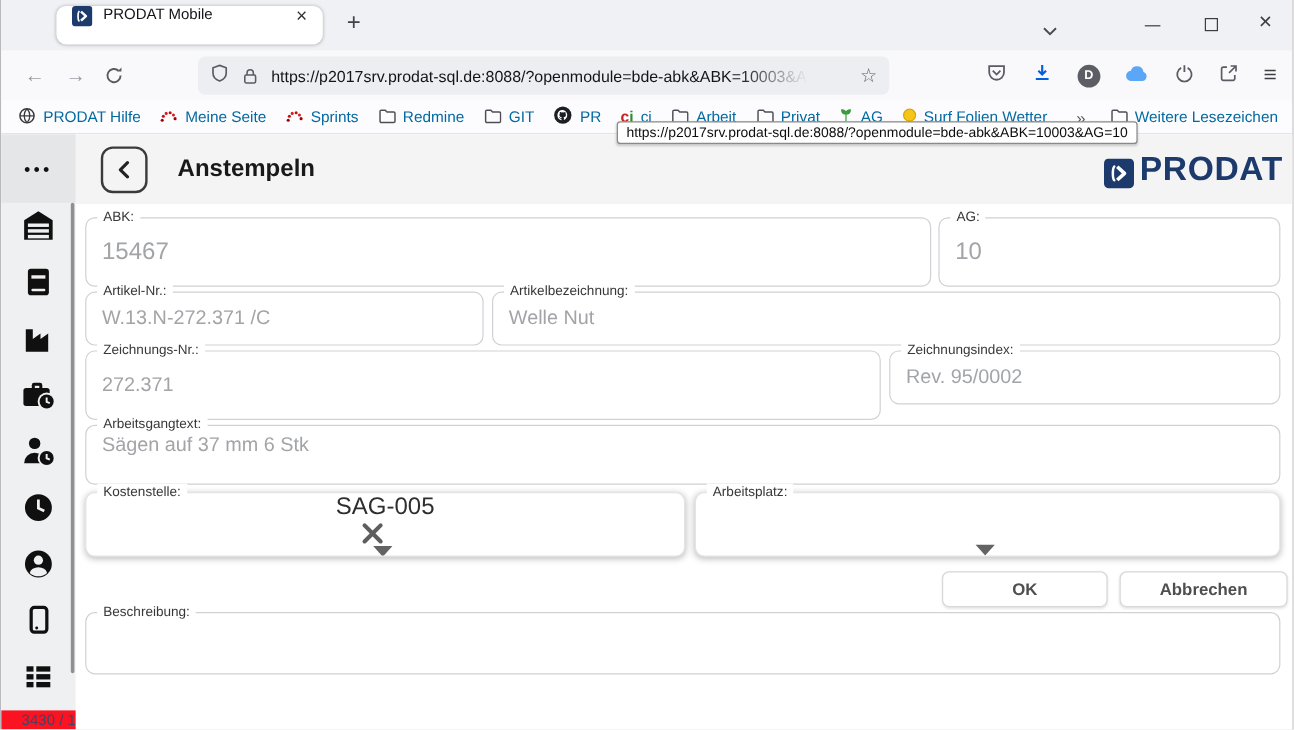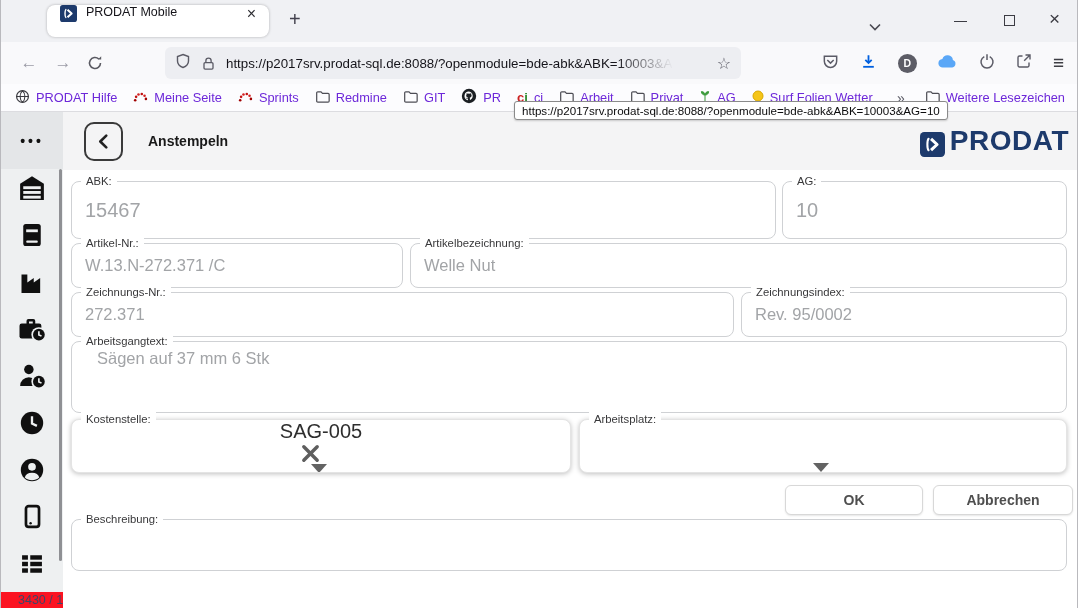--- a/index.html
+++ b/index.html
@@ -31,21 +31,21 @@
   .url-star{margin-left:auto;font-size:16px;color:#5b5b66;}
   .nav-icons{margin-left:auto;display:flex;align-items:center;gap:21px;padding-right:13px;}
   .avatar-d{width:19px;height:19px;border-radius:50%;background:#5d5d66;color:#fff;font-size:10.5px;
     font-weight:bold;display:flex;align-items:center;justify-content:center;}
   .menu-glyph{font-size:19px;color:#3e3e44;}
   
   .bookbar{height:28px;background:#fcfcfe;display:flex;align-items:center;font-size:12.8px;color:#15141a;
     border-bottom:1px solid #dcdce0;position:relative;white-space:nowrap;}
   .bm{display:flex;align-items:center;gap:6px;padding:0 8px;}
   .bm:first-child{margin-left:6px;}
-  .bm-label{color:#6d28d9;}
+  .bm-label{color:#0369a1;}
   .ci-c{color:#cc2222;font-weight:bold;font-size:13px;}
   .ci-i{color:#2e8b2e;font-weight:bold;font-size:13px;}
   .bb-spacer{flex:1;}
   .overflow-chevron{color:#5b5b66;font-size:14px;margin-right:12px;}
   .tooltip{position:absolute;left:513px;top:101px;height:19px;background:#fff;border:1px solid #8a8a8a;
     border-radius:3px;font-size:11.6px;color:#0c0c0d;display:flex;align-items:center;padding:0 7px;
     z-index:50;box-shadow:0 1px 2px rgba(0,0,0,.18);white-space:nowrap;}
   
   .appbody{position:relative;height:496px;display:flex;background:#fff;}
   .sidebar{width:62px;background:#eef0f1;position:relative;flex-shrink:0;}
@@ -53,40 +53,40 @@
   .dots{font-size:14px;letter-spacing:3px;color:#111;font-weight:bold;}
   .side-icons{display:flex;flex-direction:column;transform:translateY(-5px);}
   .side-item{height:47px;display:flex;align-items:center;justify-content:center;}
   .side-scroll{position:absolute;top:57px;right:1px;width:3px;height:392px;background:#8f9094;border-radius:2px;}
   .side-badge{position:absolute;bottom:0;left:0;width:62px;height:16px;background:#fb1321;color:#3f4566;
     font-size:12.5px;display:flex;align-items:center;padding-left:17px;white-space:nowrap;overflow:hidden;}
   .main{flex:1;display:flex;flex-direction:column;background:#fff;min-width:0;}
   .app-header{height:58px;background:#f4f4f5;display:flex;align-items:center;flex-shrink:0;}
   .back-btn{width:39px;height:39px;border:2px solid #3a3a3a;border-radius:10px;margin-left:21px;
     display:flex;align-items:center;justify-content:center;background:transparent;}
-  .app-title{margin-left:25px;font-weight:bold;font-size:14px;color:#191919;}
+  .app-title{margin-left:25px;font-weight:bold;font-size:20px;color:#191919;}
   .logo{margin-left:auto;margin-right:8px;display:flex;align-items:flex-end;gap:5px;}
   .logo-text{font-weight:bold;font-size:28px;color:#1d3a6c;letter-spacing:.5px;}
   
   .form{padding:11px 10px 0 8px;flex:1;}
   .row{display:flex;margin-bottom:4px;}
   .field{position:relative;border:1px solid #cfd1d4;border-radius:8px;background:#fff;}
   .flabel{position:absolute;top:-8px;left:9px;background:#fff;padding:0 5px;font-size:11.3px;color:#38383a;line-height:15px;}
   .fvalue{height:100%;display:flex;align-items:center;padding:0 13px;font-size:16.5px;color:#a2a4a7;overflow:hidden;}
   .fvalue.big{font-size:20px;}
   .fvalue.top{align-items:flex-start;padding-top:7px;}
   .field.elevated{border-color:#e4e4e4;box-shadow:0 1px 5px rgba(0,0,0,.25);}
   .fvalue.dark{color:#2e2e2e;font-size:20px;flex-direction:column;}
   .f-abk{width:705px;height:58px;margin-right:6px;}
   .f-ag{flex:1;height:58px;}
   .f-artnr{width:332px;height:45px;margin-right:7px;}
   .f-artbez{flex:1;height:45px;}
-  .f-znr{width:663px;height:45px;margin-right:7px;}
+  .f-znr{width:663px;height:58px;margin-right:7px;}
   .f-zidx{flex:1;height:45px;}
-  .f-agtext{width:100%;height:72px;padding-left:12px;}
+  .f-agtext{width:100%;height:50px;}
   .row-kost{margin-top:6px;}
   .f-kost{width:500px;height:54px;margin-right:8px;}
   .f-aplatz{flex:1;height:54px;}
   .f-beschr{width:100%;height:52px;}
   .tri{width:0;height:0;border-left:8px solid transparent;border-right:8px solid transparent;
     border-top:9px solid #636363;}
   .grow{flex:1;}
   .row-btns{justify-content:flex-end;gap:10px;margin-top:12px;margin-right:-6px;}
   .btn{height:30px;background:#fff;border:1px solid #d8d8d8;border-radius:6px;font-weight:bold;
     font-size:14px;color:#4f4f4f;display:flex;align-items:center;justify-content:center;

